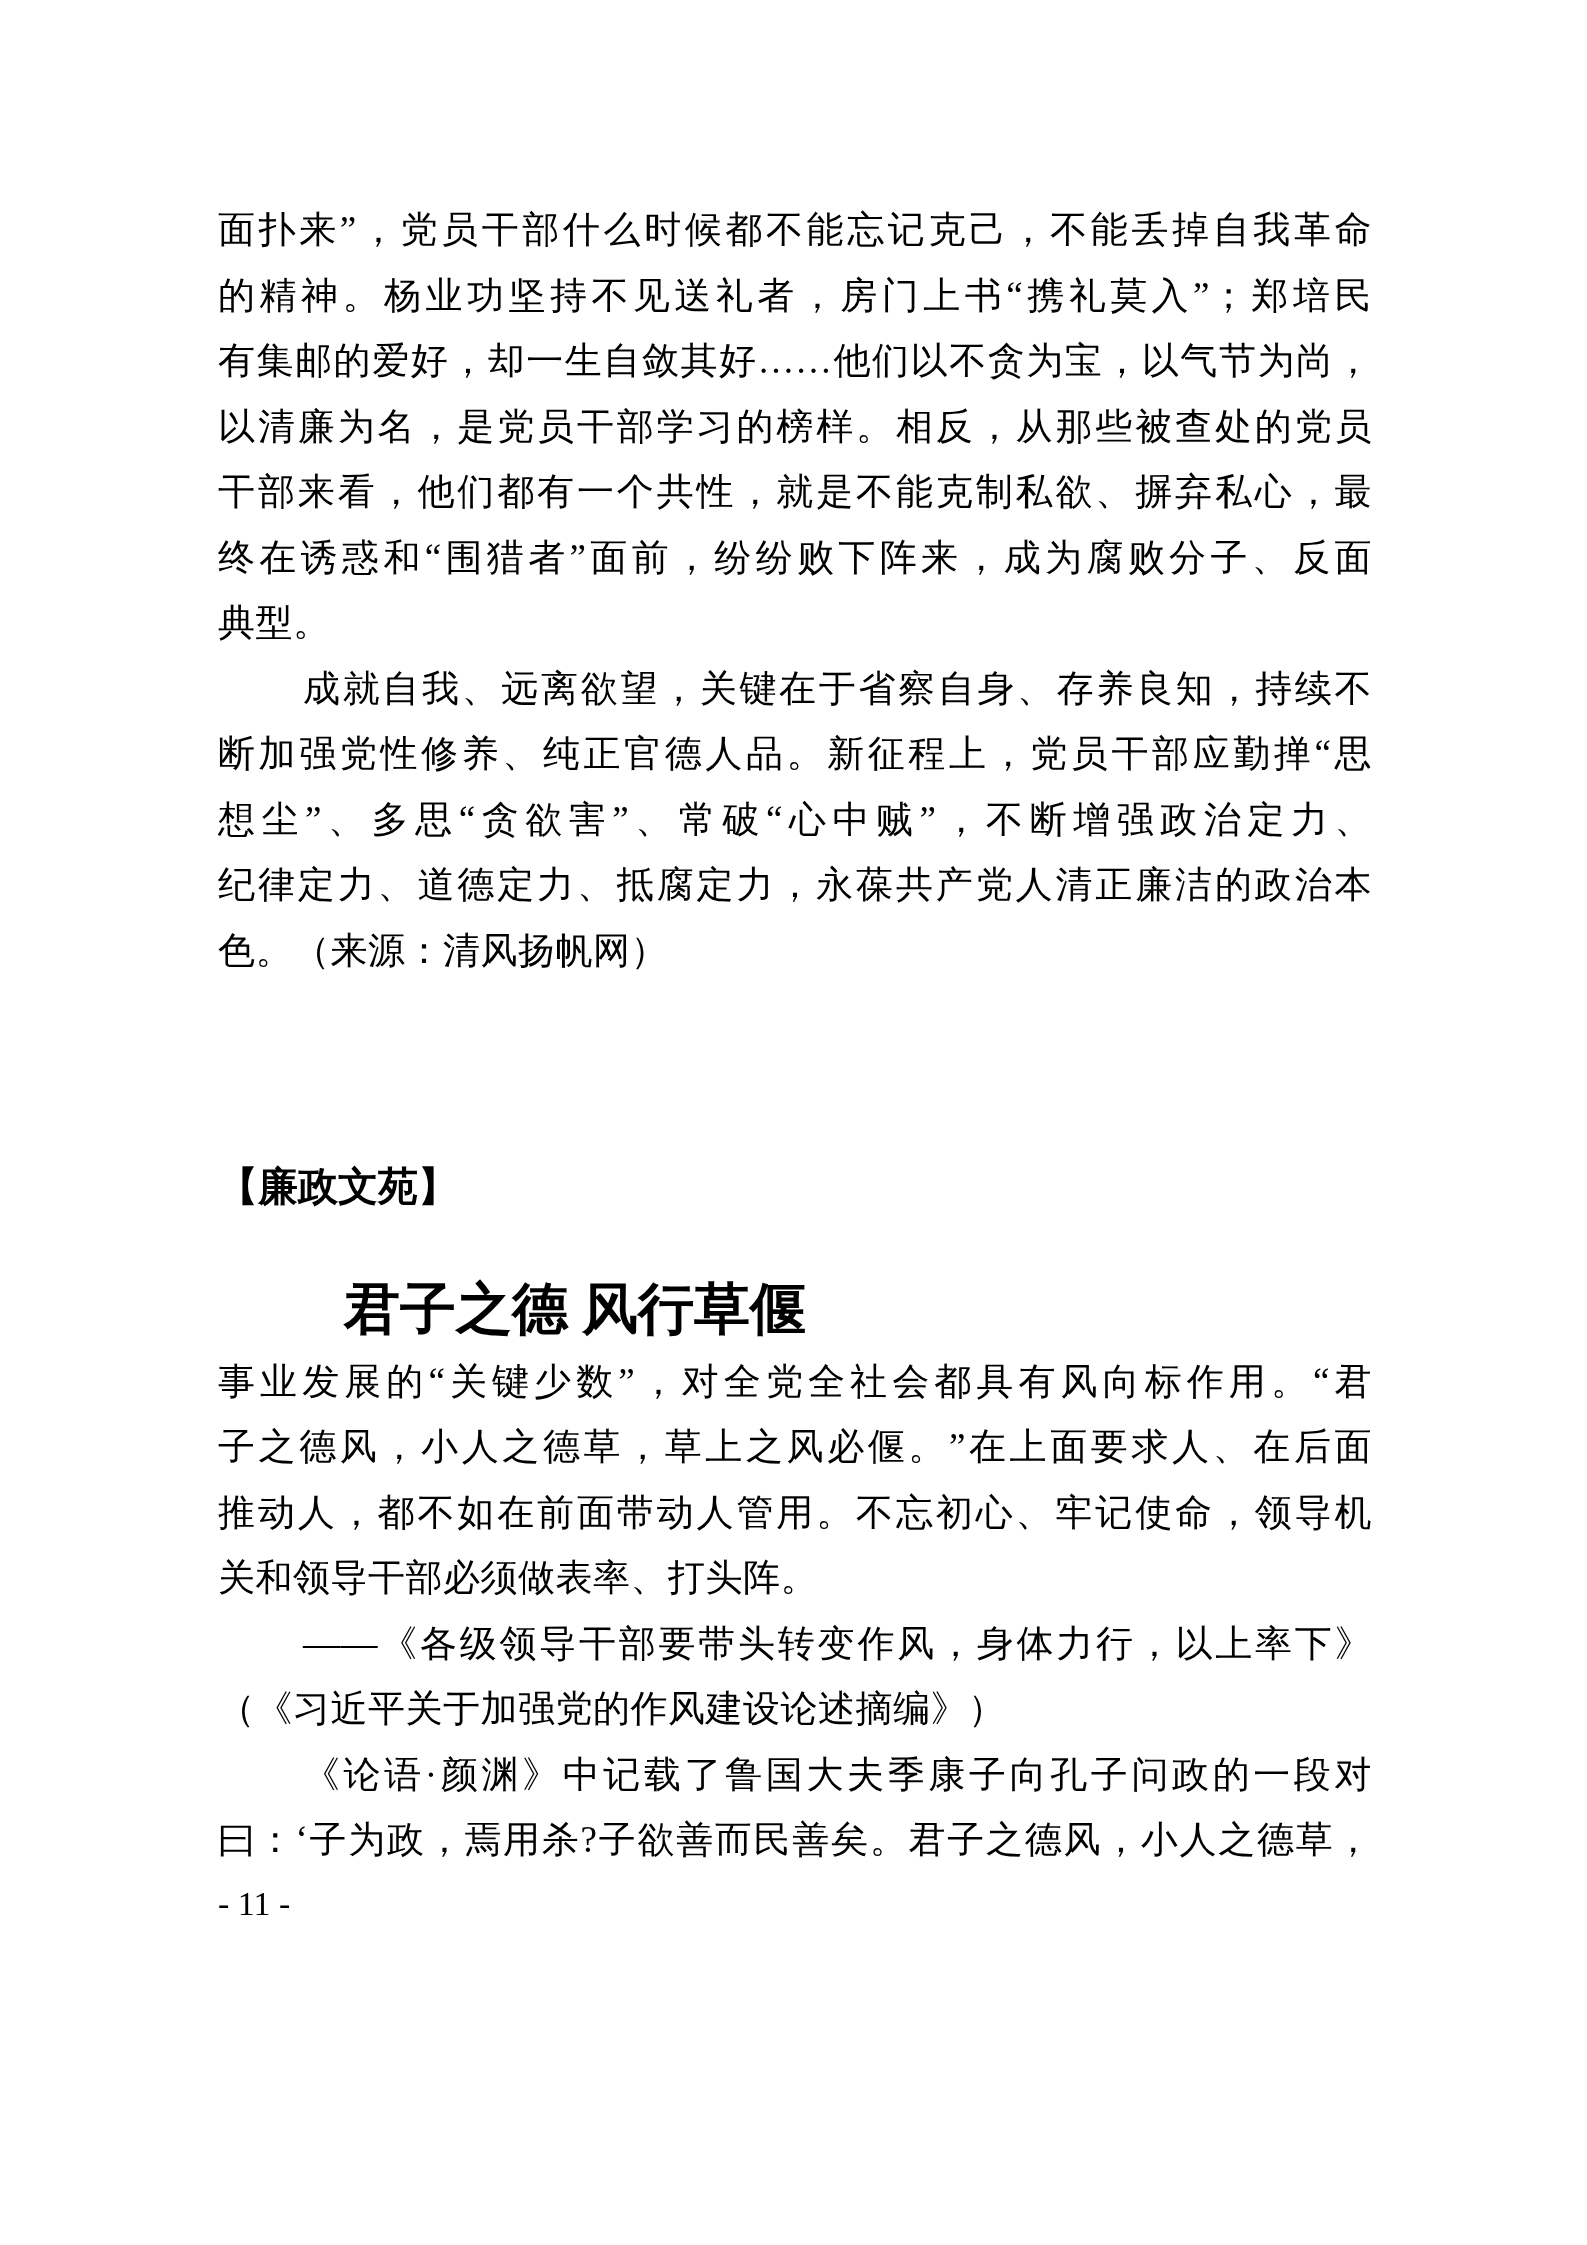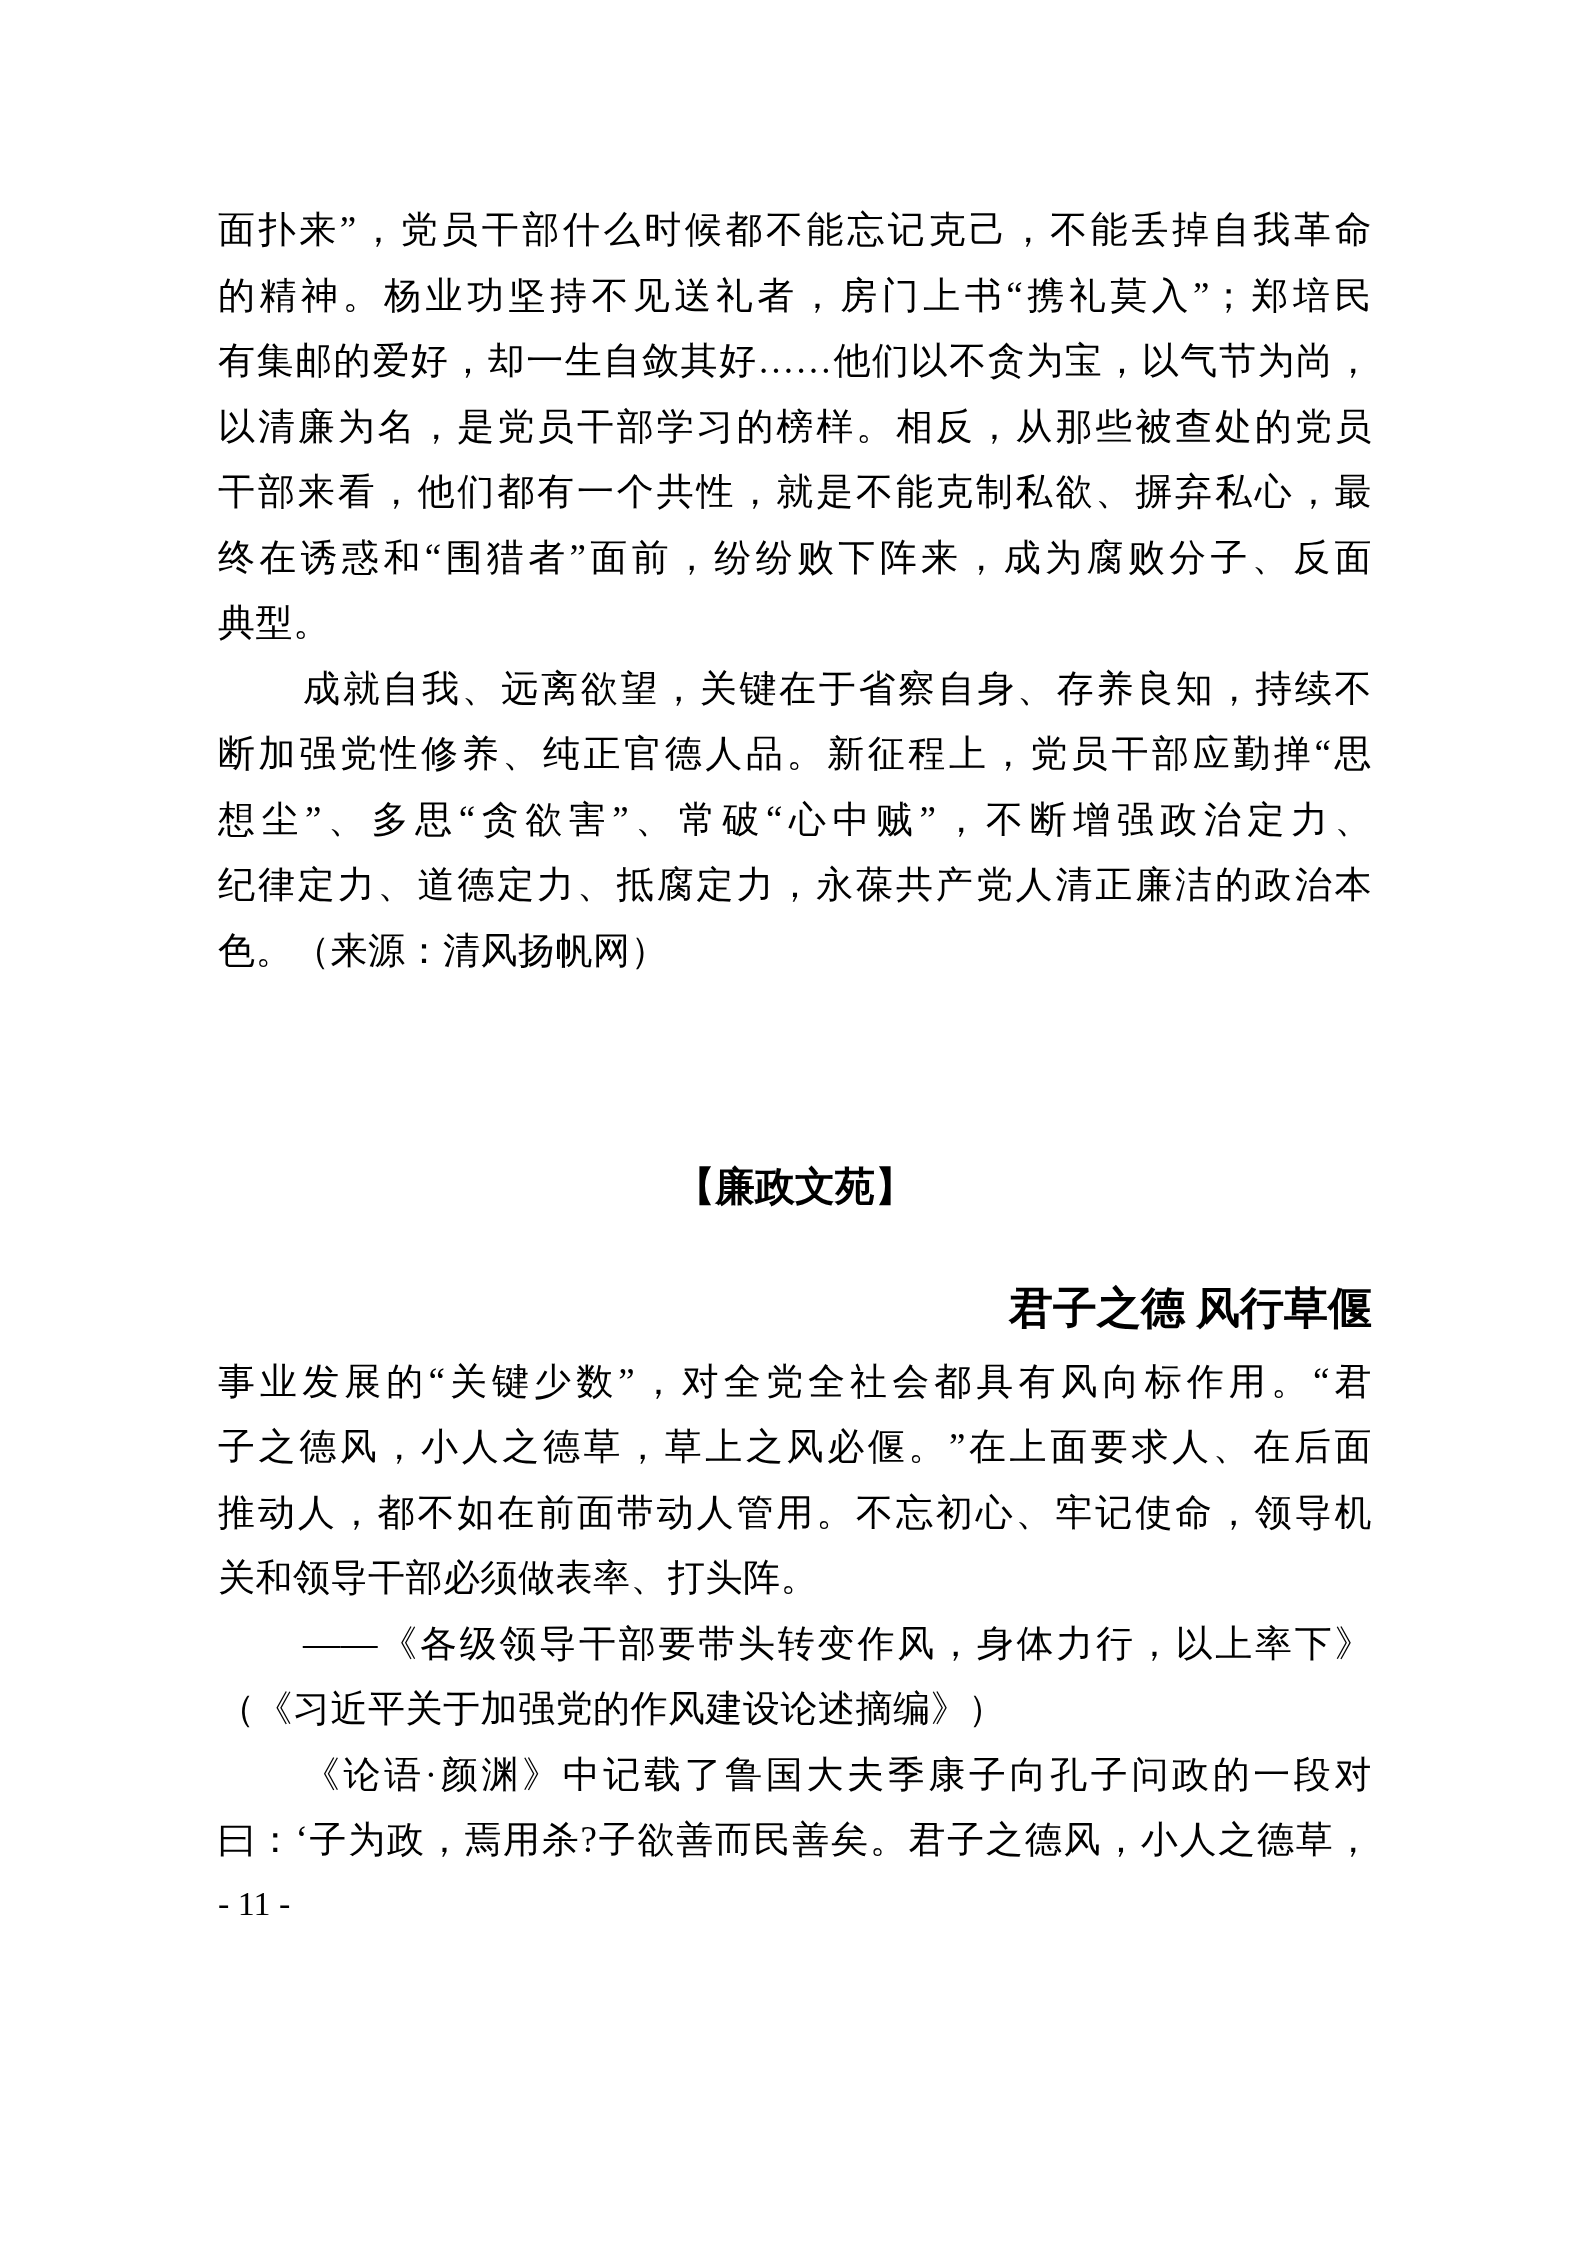--- a/index.html
+++ b/index.html
@@ -36,28 +36,27 @@
   .line.indent {
     padding-left: 85px;
   }
   .gap1 { height: 171px; }
   .gap2 { height: 53px; }
   .section-header {
     font-size: 40px;
     font-weight: bold;
     height: 65.5px;
     line-height: 65.5px;
-    text-align: center;
   }
   .article-title {
-    font-size: 44px;
+    font-size: 56px;
     font-weight: bold;
     height: 72px;
     line-height: 72px;
-    text-align: right;
+    text-align: left;
     padding-left: 126px;
   }
   .part2 { margin-top: 4px; }
   .page-number {
     font-size: 34px;
     height: 62px;
     line-height: 62px;
     text-align: left;
   }
 </style>

